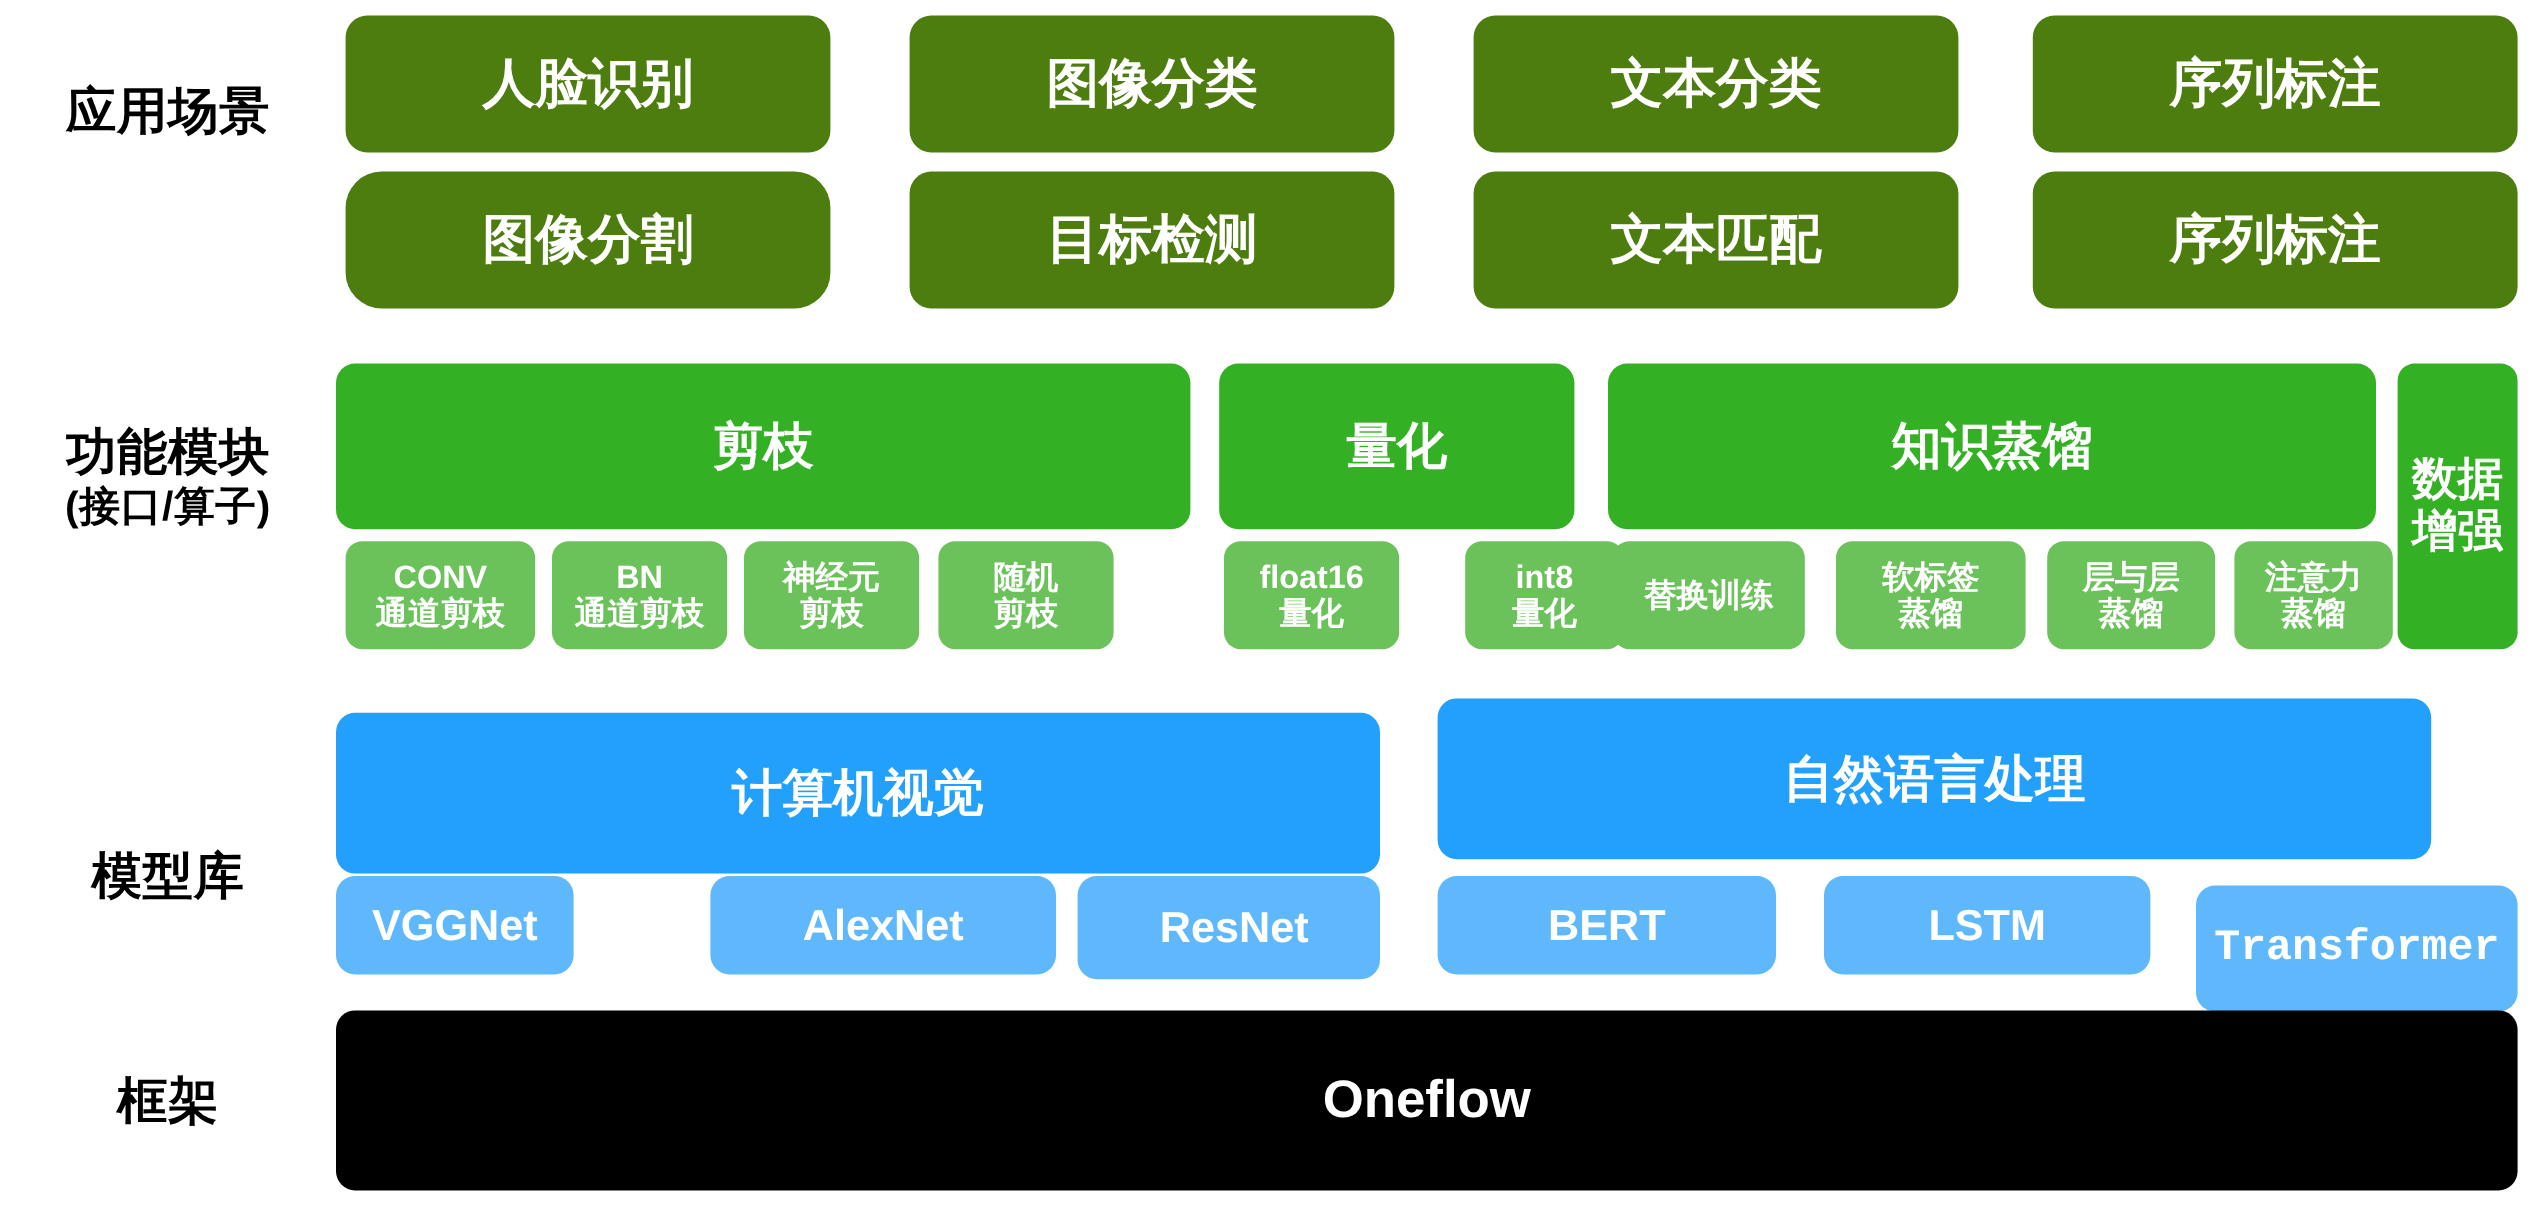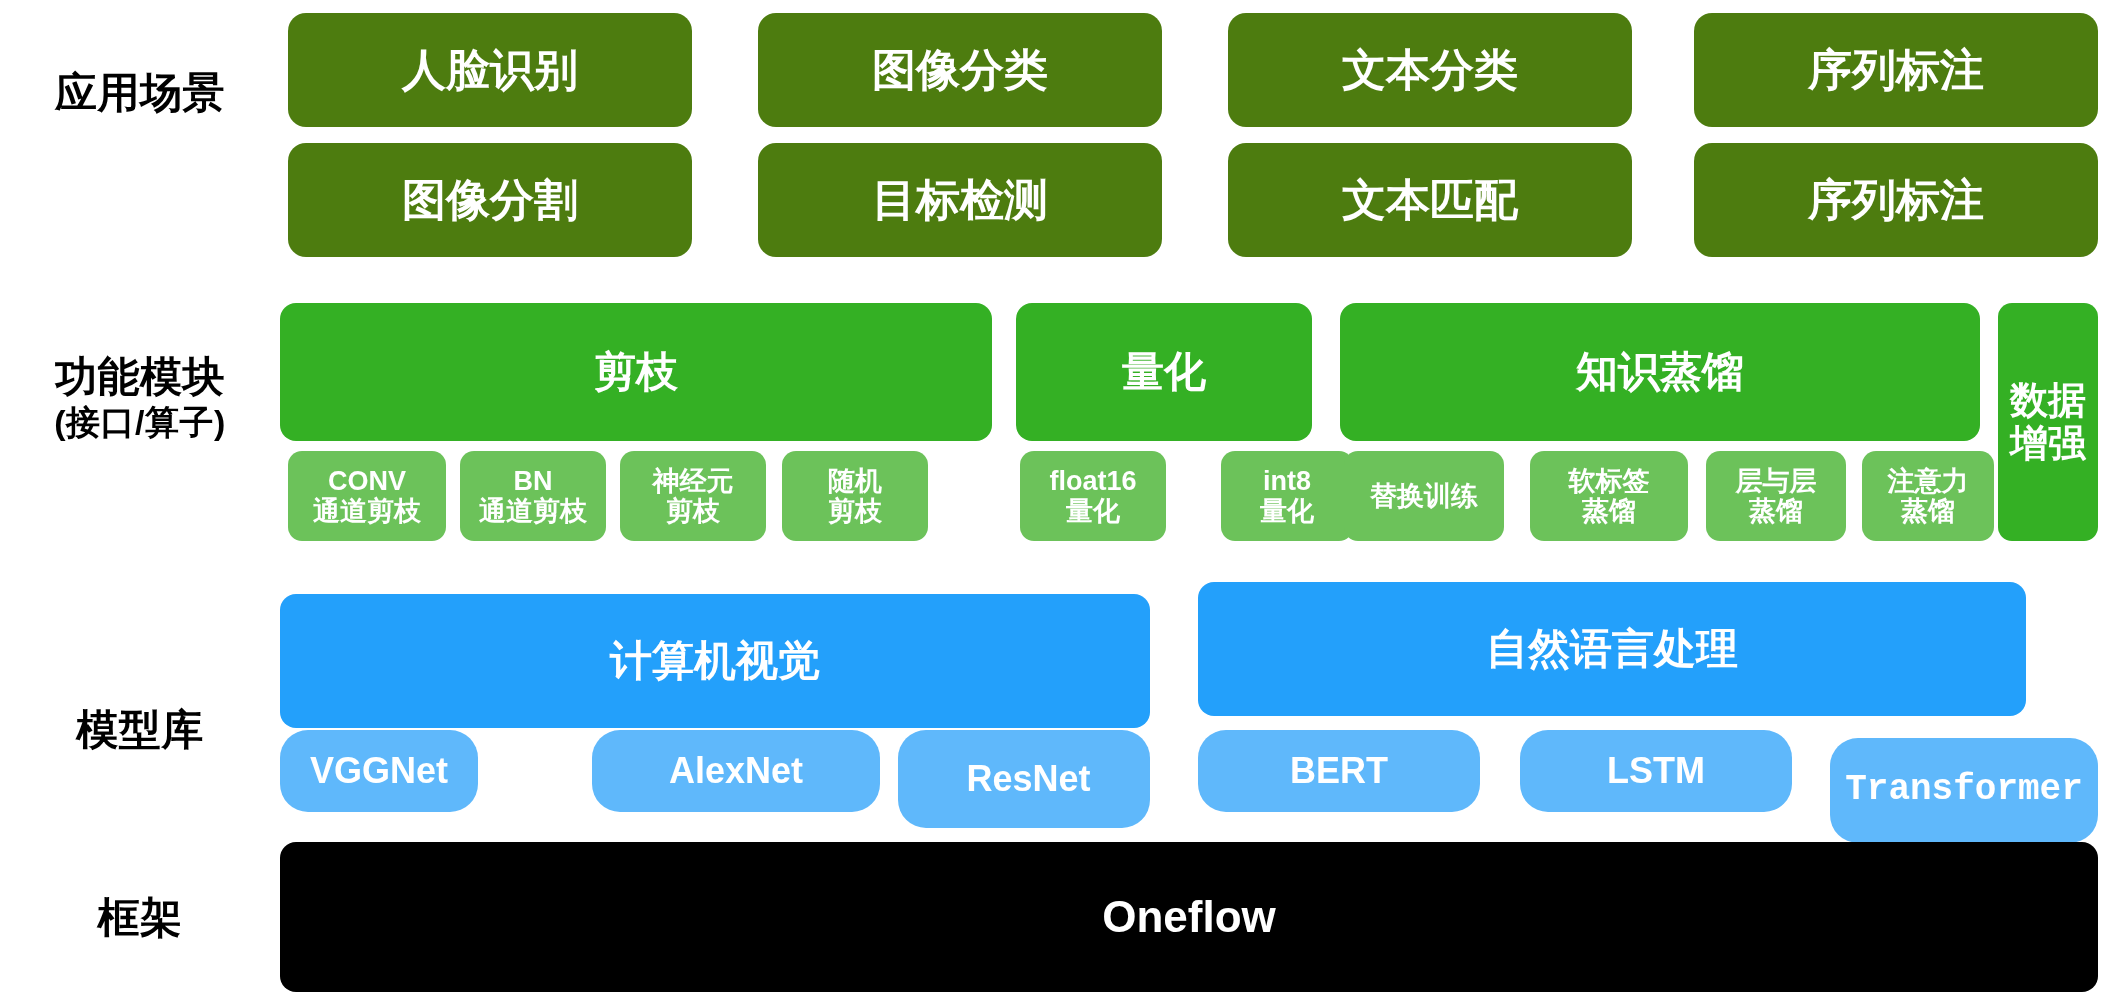--- a/index.html
+++ b/index.html
@@ -44,21 +44,21 @@
     line-height: 1.12;
     white-space: pre-line;
     padding: 2px 6px;
   }
 
   .orange { background: #4d7c0f; border-radius: 18px; font-size: 44px; }
   .green-major { background: #34B024; border-radius: 16px; font-size: 42px; }
   .green-chip  { background: #6CC25A; border-radius: 14px; font-size: 27px; }
   .green-tall  { background: #34B024; border-radius: 14px; font-size: 38px; }
   .blue-major  { background: #23A0FB; border-radius: 16px; font-size: 42px; }
-  .blue-chip   { background: #5FB8FB; border-radius: 28px; font-size: 36px; }
+  .blue-chip   { background: #5FB8FB; border-radius: 16px; font-size: 36px; }
   .black-bar   { background: #000000; border-radius: 16px; font-size: 44px; }
 </style>
 </head>
 <body>
 
 <div id="canvas">
 
   <div class="row-label" style="top:68px;">
     <span class="main">应用场景</span>
   </div>
@@ -74,21 +74,21 @@
 
   <div class="row-label" style="top:893px;">
     <span class="main">框架</span>
   </div>
 
   <div class="box orange" style="left:288px; top:13px; width:404px; height:114px;">人脸识别</div>
   <div class="box orange" style="left:758px; top:13px; width:404px; height:114px;">图像分类</div>
   <div class="box orange" style="left:1228px; top:13px; width:404px; height:114px;">文本分类</div>
   <div class="box orange" style="left:1694px; top:13px; width:404px; height:114px;">序列标注</div>
 
-  <div class="box orange" style="left:288px; top:143px; width:404px; height:114px;">图像分割</div>
+  <div class="box orange" style="left:288px; top:143px; width:404px; height:114px;border-radius:30px;">图像分割</div>
   <div class="box orange" style="left:758px; top:143px; width:404px; height:114px;">目标检测</div>
   <div class="box orange" style="left:1228px; top:143px; width:404px; height:114px;">文本匹配</div>
   <div class="box orange" style="left:1694px; top:143px; width:404px; height:114px;">序列标注</div>
 
   <div class="box green-major" style="left:280px; top:303px; width:712px; height:138px;">剪枝</div>
   <div class="box green-chip" style="left:288px; top:451px; width:158px; height:90px;">CONV
 通道剪枝</div>
   <div class="box green-chip" style="left:460px; top:451px; width:146px; height:90px;">BN
 通道剪枝</div>
   <div class="box green-chip" style="left:620px; top:451px; width:146px; height:90px;">神经元
@@ -110,21 +110,21 @@
 蒸馏</div>
   <div class="box green-chip" style="left:1862px; top:451px; width:132px; height:90px;">注意力
 蒸馏</div>
 
   <div class="box green-tall" style="left:1998px; top:303px; width:100px; height:238px;">数据
 增强</div>
 
   <div class="box blue-major" style="left:280px; top:582px; width:870px; height:134px;margin-top:12px;">计算机视觉</div>
   <div class="box blue-chip" style="left:280px; top:730px; width:198px; height:82px;">VGGNet</div>
   <div class="box blue-chip" style="left:592px; top:730px; width:288px; height:82px;">AlexNet</div>
-  <div class="box blue-chip" style="left:898px; top:730px; width:252px; height:98px;padding-left:15px;">ResNet</div>
+  <div class="box blue-chip" style="left:898px; top:730px; width:252px; height:86px;padding-left:15px;">ResNet</div>
 
   <div class="box blue-major" style="left:1198px; top:582px; width:828px; height:134px;">自然语言处理</div>
   <div class="box blue-chip" style="left:1198px; top:730px; width:282px; height:82px;">BERT</div>
   <div class="box blue-chip" style="left:1520px; top:730px; width:272px; height:82px;">LSTM</div>
   <div class="box blue-chip" style="left:1830px; top:738px; width:268px; height:105px;font-family:Liberation Mono, monospace;">Transformer</div>
 
   <div class="box black-bar" style="left:280px; top:842px; width:1818px; height:150px;">Oneflow</div>
 
 </div>
 

